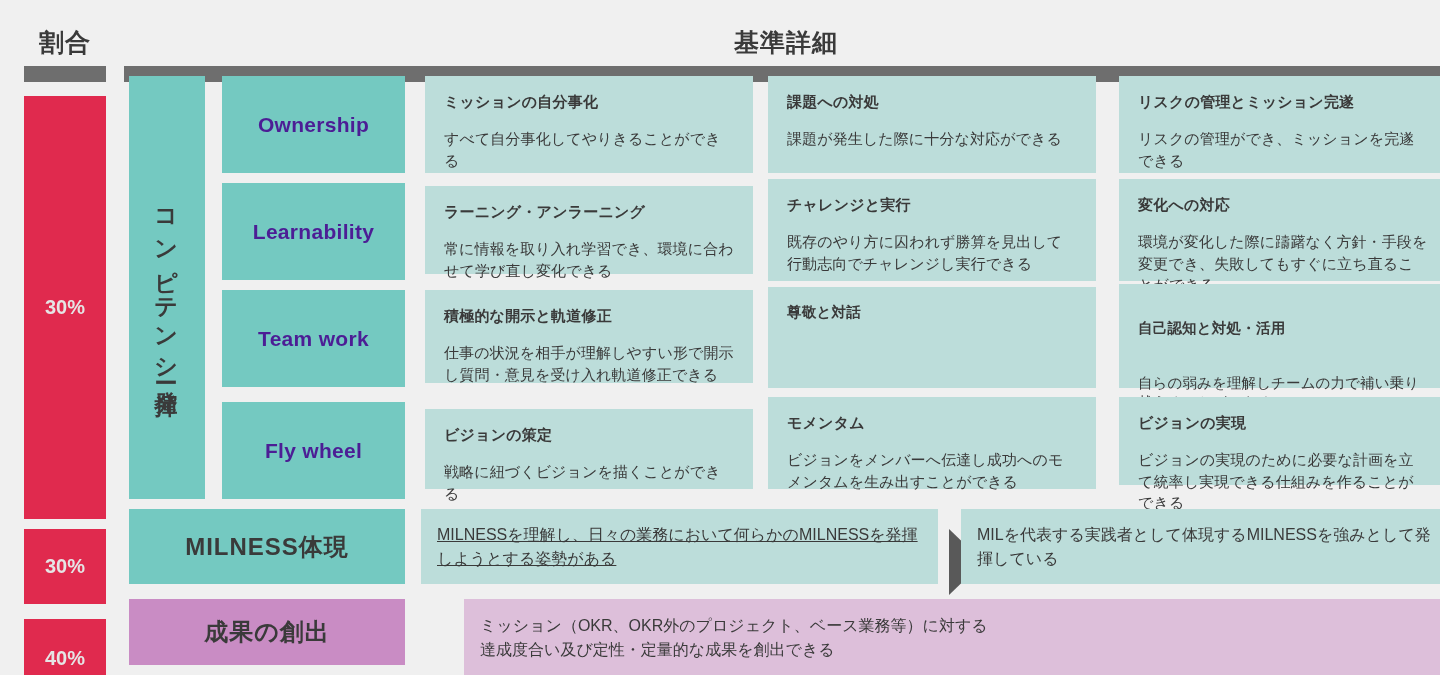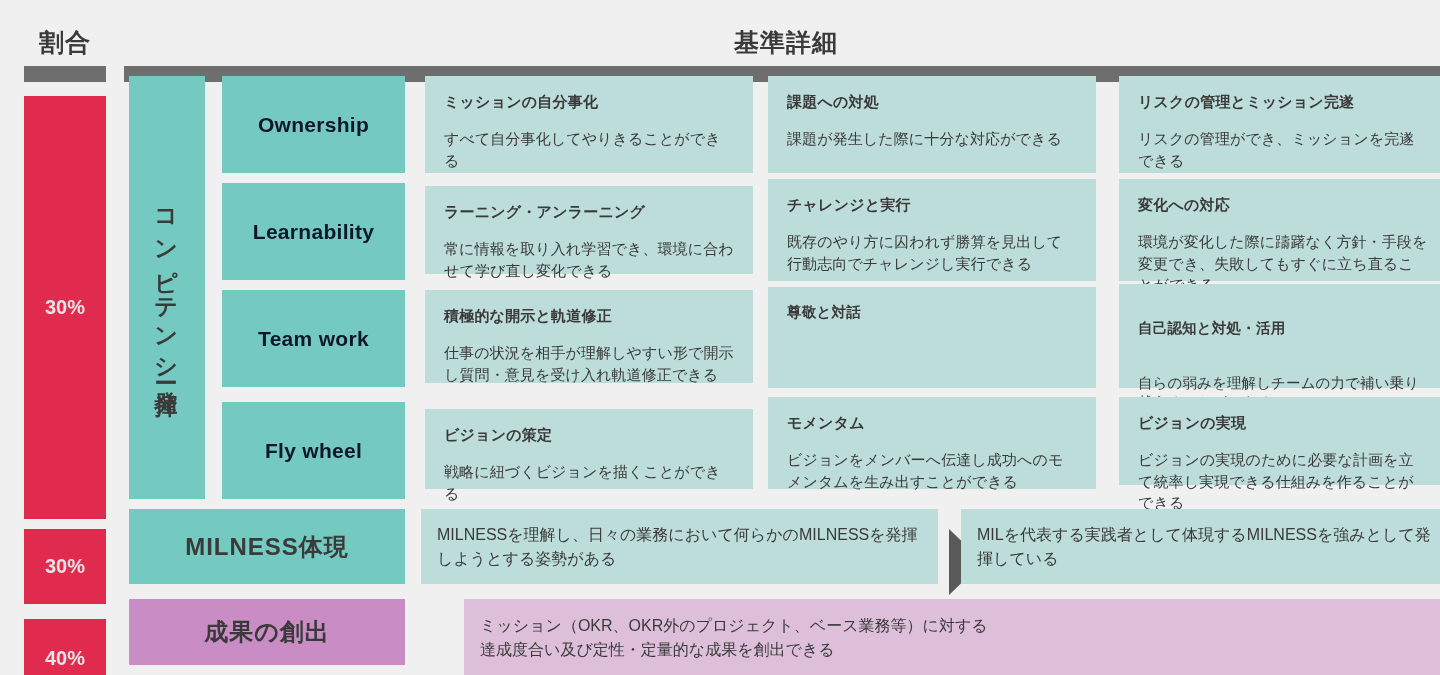--- a/index.html
+++ b/index.html
@@ -40,21 +40,21 @@
 
   .cat-vert {
     background: #74C9C1; color: #3A3A3A;
     display: flex; align-items: center; justify-content: center;
     font-size: 23px; font-weight: bold;
     writing-mode: vertical-rl; text-orientation: upright;
     letter-spacing: 3px;
   }
 
   .subcat {
-    background: #74C9C1; color: #0f172a;
+    background: #74C9C1; color: #4c1d95;
     display: flex; align-items: center; justify-content: center;
     font-size: 21px; font-weight: bold; letter-spacing: .3px;
   }
 
   .cat-h {
     background: #74C9C1; color: #3A3A3A;
     display: flex; align-items: center; justify-content: center;
     font-size: 24px; font-weight: bold; letter-spacing: 1px;
   }
   .cat-h.purple { background: #C98CC4; }
@@ -148,21 +148,21 @@
     <span class="t">モメンタム</span>
     <span class="d">ビジョンをメンバーへ伝達し成功へのモメンタムを生み出すことができる</span>
   </div>
   <div class="blk cell" style="left:1103px; top:381px; width:329px; height:88px;">
     <span class="t">ビジョンの実現</span>
     <span class="d">ビジョンの実現のために必要な計画を立て統率し実現できる仕組みを作ることができる</span>
   </div>
 
   <div class="blk pct" style="left:8px; top:493px; width:82px; height:75px;">30%</div>
   <div class="blk cat-h" style="left:113px; top:493px; width:276px; height:75px;text-align:right;">MILNESS体現</div>
-  <div class="blk wide-cell" style="left:405px; top:493px; width:517px; height:75px;">MILNESSを理解し、日々の業務において何らかのMILNESSを発揮しようとする姿勢がある</div>
+  <div class="blk wide-cell" style="left:405px; top:493px; width:517px; height:75px;text-decoration:underline;">MILNESSを理解し、日々の業務において何らかのMILNESSを発揮しようとする姿勢がある</div>
   <div class="blk" style="left:925px; top:505px;">
     <div class="arrow"></div>
   </div>
   <div class="blk wide-cell" style="left:945px; top:493px; width:487px; height:75px;">MILを代表する実践者として体現するMILNESSを強みとして発揮している</div>
 
   <div class="blk pct" style="left:8px; top:583px; width:82px; height:78px;">40%</div>
   <div class="blk cat-h purple" style="left:113px; top:583px; width:276px; height:66px;">成果の創出</div>
   <div class="blk wide-cell purple" style="left:405px; top:583px; width:1027px; height:78px; white-space:pre-line;margin-left:43px;">ミッション（OKR、OKR外のプロジェクト、ベース業務等）に対する
 達成度合い及び定性・定量的な成果を創出できる</div>
 

